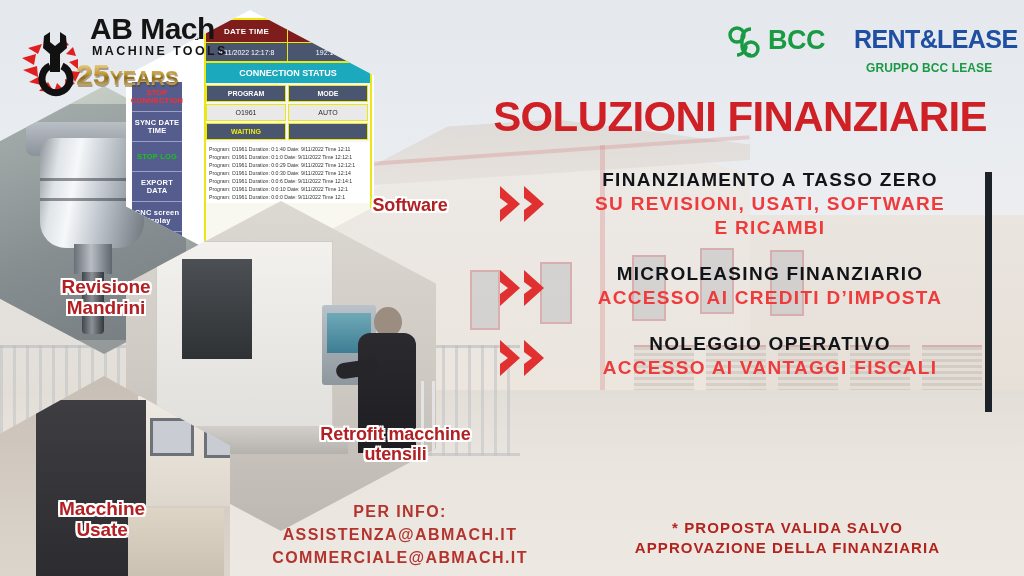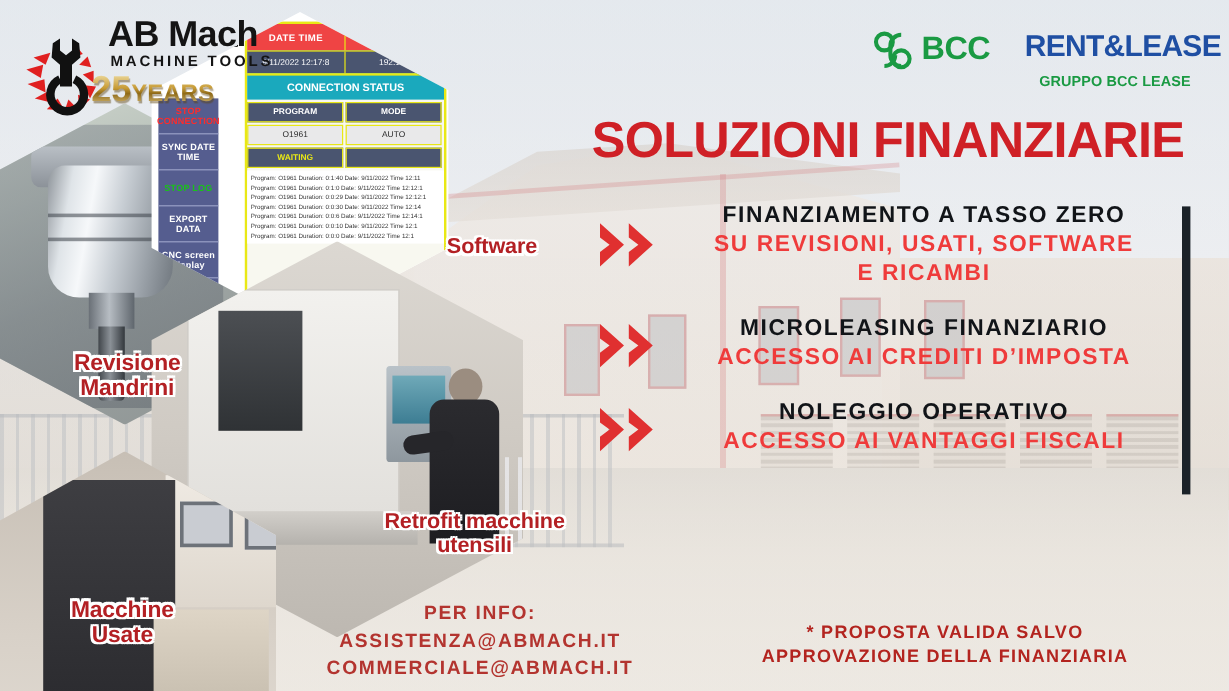--- a/index.html
+++ b/index.html
@@ -111,21 +111,21 @@
 
   
   .cnc{position:absolute;left:0;top:0;width:248px;height:262px;font-family:"Liberation Sans",sans-serif;}
   .cnc-left{position:absolute;left:6px;top:72px;width:50px;height:190px;background:#555d8f;}
   .cnc-btn{height:29px;border-bottom:1px solid #9aa0c6;display:flex;align-items:center;
     justify-content:center;font-size:7.5px;font-weight:700;letter-spacing:.2px;color:#fff;text-align:center;line-height:1.05;padding:0 2px;}
   .cnc-btn.red{color:#ff2b2b;}
   .cnc-btn.green{color:#19c219;}
   .cnc-right{position:absolute;left:78px;top:8px;width:164px;height:254px;
     background:#f8f8f0;border:2px solid #e9e815;}
-  .cnc-hdr{display:flex;height:22px;background:#ef4444;}
+  .cnc-hdr{display:flex;height:22px;background:#7f1d1d;}
   .cnc-hdr>div{flex:1;display:flex;align-items:center;justify-content:center;
     color:#fff;font-size:8px;font-weight:700;letter-spacing:.3px;border-right:1px solid #e9e815;}
   .cnc-val{display:flex;height:18px;background:#4a5570;border-top:1px solid #e9e815;}
   .cnc-val>div{flex:1;display:flex;align-items:center;justify-content:center;
     color:#fff;font-size:7px;border-right:1px solid #e9e815;}
   .cnc-conn{height:20px;background:#1aa9bd;display:flex;align-items:center;justify-content:center;
     color:#fff;font-size:9px;font-weight:700;border-top:2px solid #e9e815;}
   .cnc-grid{margin-top:2px;}
   .cnc-row{display:flex;height:17px;margin-bottom:2px;}
   .cnc-cell{flex:1;margin-right:2px;background:#4a5570;display:flex;align-items:center;
@@ -139,21 +139,21 @@
   .hex2-logo{position:absolute;left:4px;top:10px;width:78px;height:34px;color:#111;
     font-weight:800;font-size:13px;line-height:1;}
   .hex2-logo small{display:block;font-size:6.5px;letter-spacing:1.2px;font-weight:700;margin-top:2px;}
 
   
   .cap{position:absolute;text-align:center;font-weight:800;color:#b32024;
     line-height:1.12;letter-spacing:-.1px;
     text-shadow:
       -2px -2px 0 #fff, 2px -2px 0 #fff, -2px 2px 0 #fff, 2px 2px 0 #fff,
       -2px 0 0 #fff, 2px 0 0 #fff, 0 -2px 0 #fff, 0 2px 0 #fff;}
-  .cap-rev{left:6px;top:276px;width:200px;font-size:19px;margin-top:16px;}
+  .cap-rev{left:6px;top:276px;width:200px;font-size:19px;}
   .cap-soft{left:330px;top:195px;width:160px;font-size:18px;}
   .cap-retro{left:288px;top:424px;width:215px;font-size:18px;}
   .cap-used{left:2px;top:498px;width:200px;font-size:19px;}
 
   
   .abmach{position:absolute;left:14px;top:8px;width:230px;height:96px;}
   .ab-txt{position:absolute;left:76px;top:6px;color:#141414;font-size:30px;
     font-weight:800;letter-spacing:-.5px;line-height:1;}
   .ab-sub{position:absolute;left:78px;top:37px;color:#141414;font-size:12.5px;
     font-weight:800;letter-spacing:2.4px;line-height:1;}

